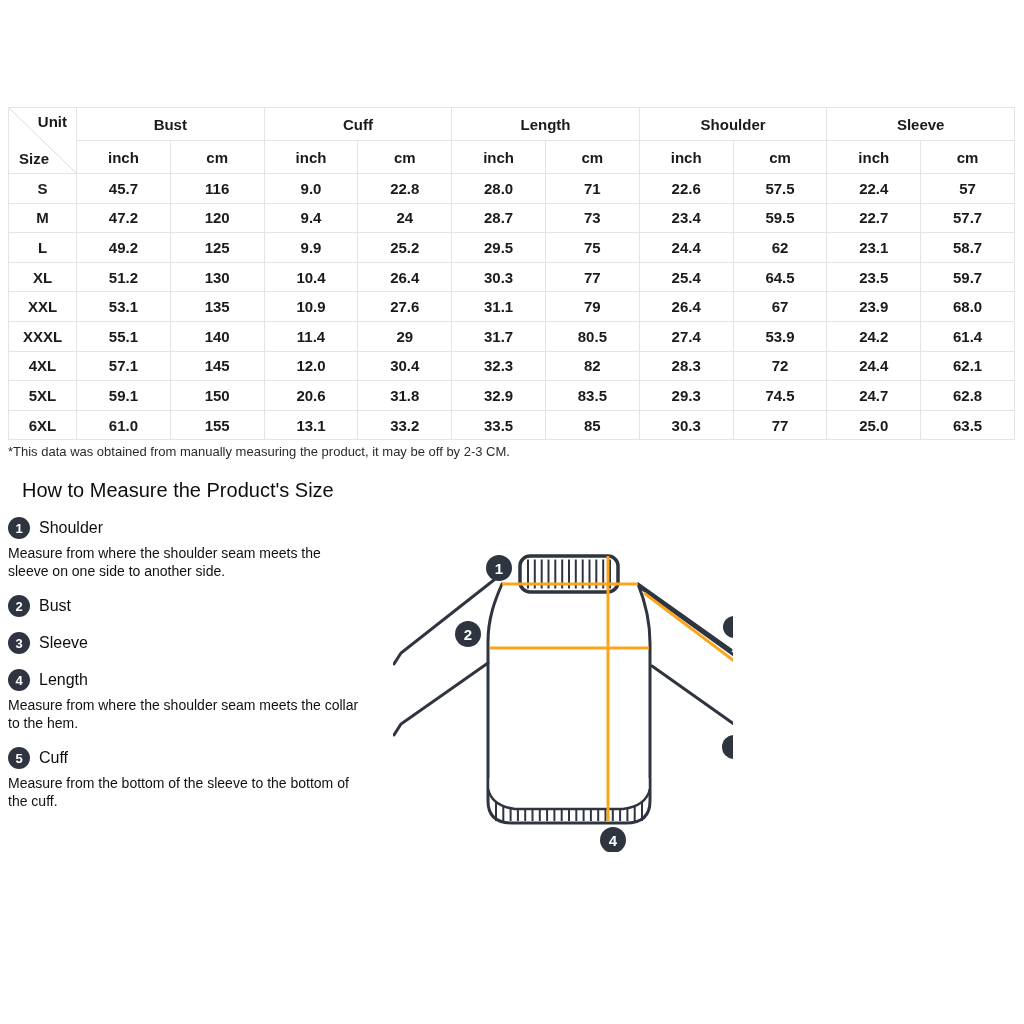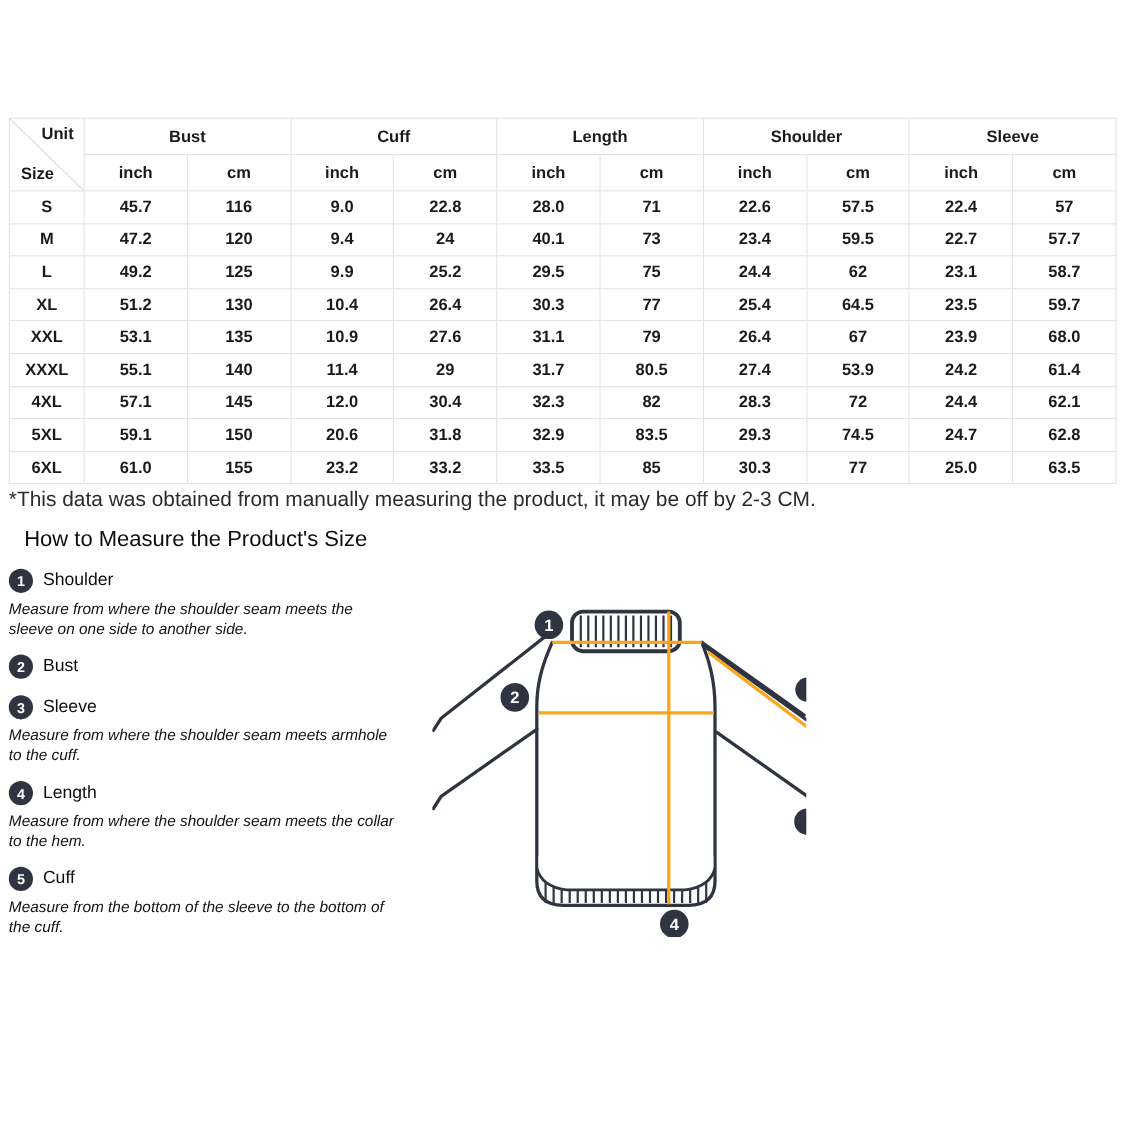--- a/index.html
+++ b/index.html
@@ -21,38 +21,38 @@
   .size-table thead td { height:33px; }
   .size-table tbody td { height:29.6px; }
   .corner-cell { position:relative; }
   .corner-svg { position:absolute; left:0; top:0; width:100%; height:100%; }
   .corner-top { position:absolute; top:5px; right:9px; font-size:15px; font-weight:700; }
   .corner-bottom { position:absolute; bottom:6px; left:10px; font-size:15px; font-weight:700; }
 
   
   .note {
     position:absolute; left:8px; top:444px;
-    font-size:19px; font-weight:400; color:#2b2b2b;
+    font-size:13px; font-weight:400; color:#2b2b2b;
   }
   .howto-title {
     position:absolute; left:8px; top:479px;
     font-size:20px; font-weight:400; color:#0d0d0d;margin-left:14px;
   }
 
   
   .measure-list { position:absolute; left:8px; top:517px; width:353px; }
   .m-item { margin-bottom:15px; }
   .m-head { display:flex; align-items:center; gap:9px; margin-bottom:6px; }
   .badge {
     width:22px; height:22px; border-radius:50%; background:#2f3540; color:#fff;
     font-size:13px; font-weight:700; display:flex; align-items:center; justify-content:center;
     flex:0 0 22px;
   }
   .m-label { font-size:16px; color:#0d0d0d; }
-  .m-desc { font-size:14px; line-height:17.5px; color:#111;font-style:italic; }
+  .m-desc { font-size:14px; line-height:17.5px; color:#111; }
 
   
   .diagram { position:absolute; left:393px; top:540px; }
   .marker-num {
     font-family:"Liberation Sans", sans-serif;
     font-size:15px; font-weight:700; fill:#ffffff; text-anchor:middle;
   }
 </style>
 </head>
 <body>
@@ -105,21 +105,21 @@
           <td>57.5</td>
           <td>22.4</td>
           <td>57</td>
         </tr>
         <tr>
           <td>M</td>
           <td>47.2</td>
           <td>120</td>
           <td>9.4</td>
           <td>24</td>
-          <td>40.1</td>
+          <td>28.7</td>
           <td>73</td>
           <td>23.4</td>
           <td>59.5</td>
           <td>22.7</td>
           <td>57.7</td>
         </tr>
         <tr>
           <td>L</td>
           <td>49.2</td>
           <td>125</td>
@@ -194,21 +194,21 @@
           <td>83.5</td>
           <td>29.3</td>
           <td>74.5</td>
           <td>24.7</td>
           <td>62.8</td>
         </tr>
         <tr>
           <td>6XL</td>
           <td>61.0</td>
           <td>155</td>
-          <td>23.2</td>
+          <td>13.1</td>
           <td>33.2</td>
           <td>33.5</td>
           <td>85</td>
           <td>30.3</td>
           <td>77</td>
           <td>25.0</td>
           <td>63.5</td>
         </tr>
       </tbody>
   </table>
@@ -231,21 +231,20 @@
         <div class="badge">2</div>
         <div class="m-label">Bust</div>
       </div>
     </div>
 
     <div class="m-item">
       <div class="m-head">
         <div class="badge">3</div>
         <div class="m-label">Sleeve</div>
       </div>
-      <div class="m-desc">Measure from where the shoulder seam meets armhole to the cuff.</div>
     </div>
 
     <div class="m-item">
       <div class="m-head">
         <div class="badge">4</div>
         <div class="m-label">Length</div>
       </div>
       <div class="m-desc">Measure from where the shoulder seam meets the collar to the hem.</div>
     </div>
 

